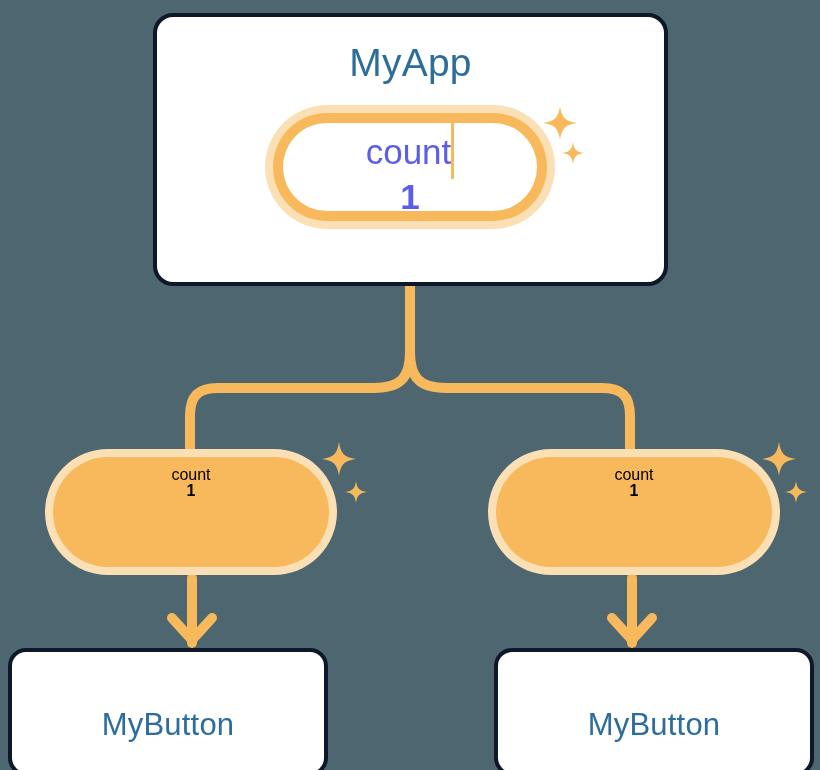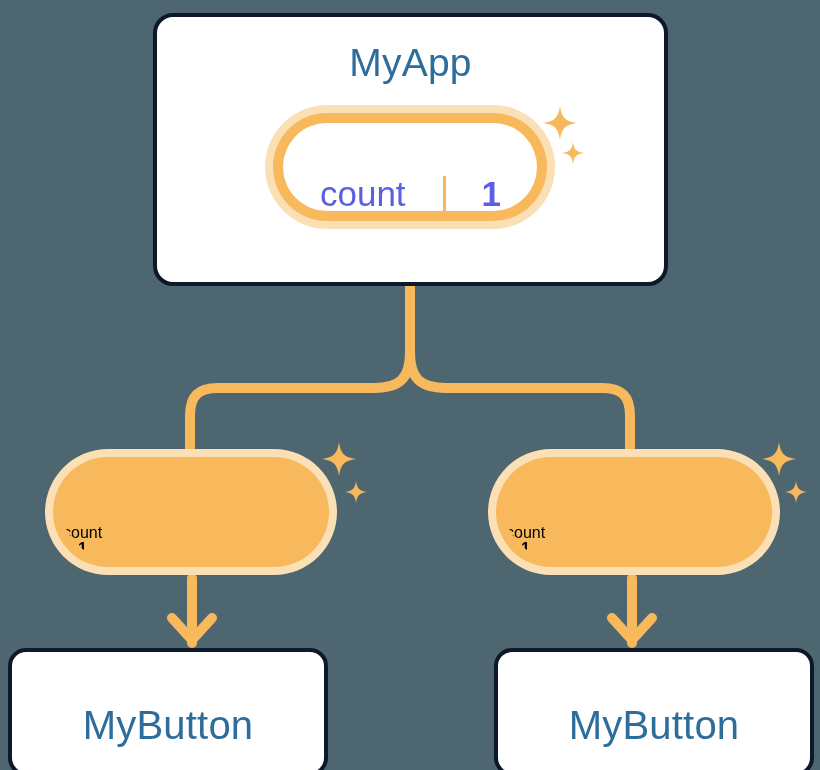--- a/index.html
+++ b/index.html
@@ -65,21 +65,21 @@
 
   .card-button {
     width: 320px;
     height: 128px;
     border-radius: 18px;
   }
   .card-button-left  { left: 8px;   top: 648px; }
   .card-button-right { left: 494px; top: 648px; }
 
   .button-label {
-    font-size: 40px;
+    font-size: 31px;
     color: #2d6d9c;
     letter-spacing: 0.2px;
     line-height: 1;
     margin-top: 25px;
   }
 
   
   .pill-wrap {
     position: absolute;
   }
@@ -108,22 +108,23 @@
 
   
   .pill-body {
     position: absolute;
     left: 18px;
     top: 18px;
     right: 18px;
     bottom: 18px;
     border-radius: 999px;
     display: flex;
-    align-items: flex-end;
+    align-items: center;
     overflow: hidden;
+    flex-direction: column;
   }
 
   .pill-cell {
     display: flex;
     align-items: center;
     justify-content: center;
     line-height: 1;
     box-sizing: border-box;
   }
   .pill-cell-key   { flex: 0 0 64%; }

